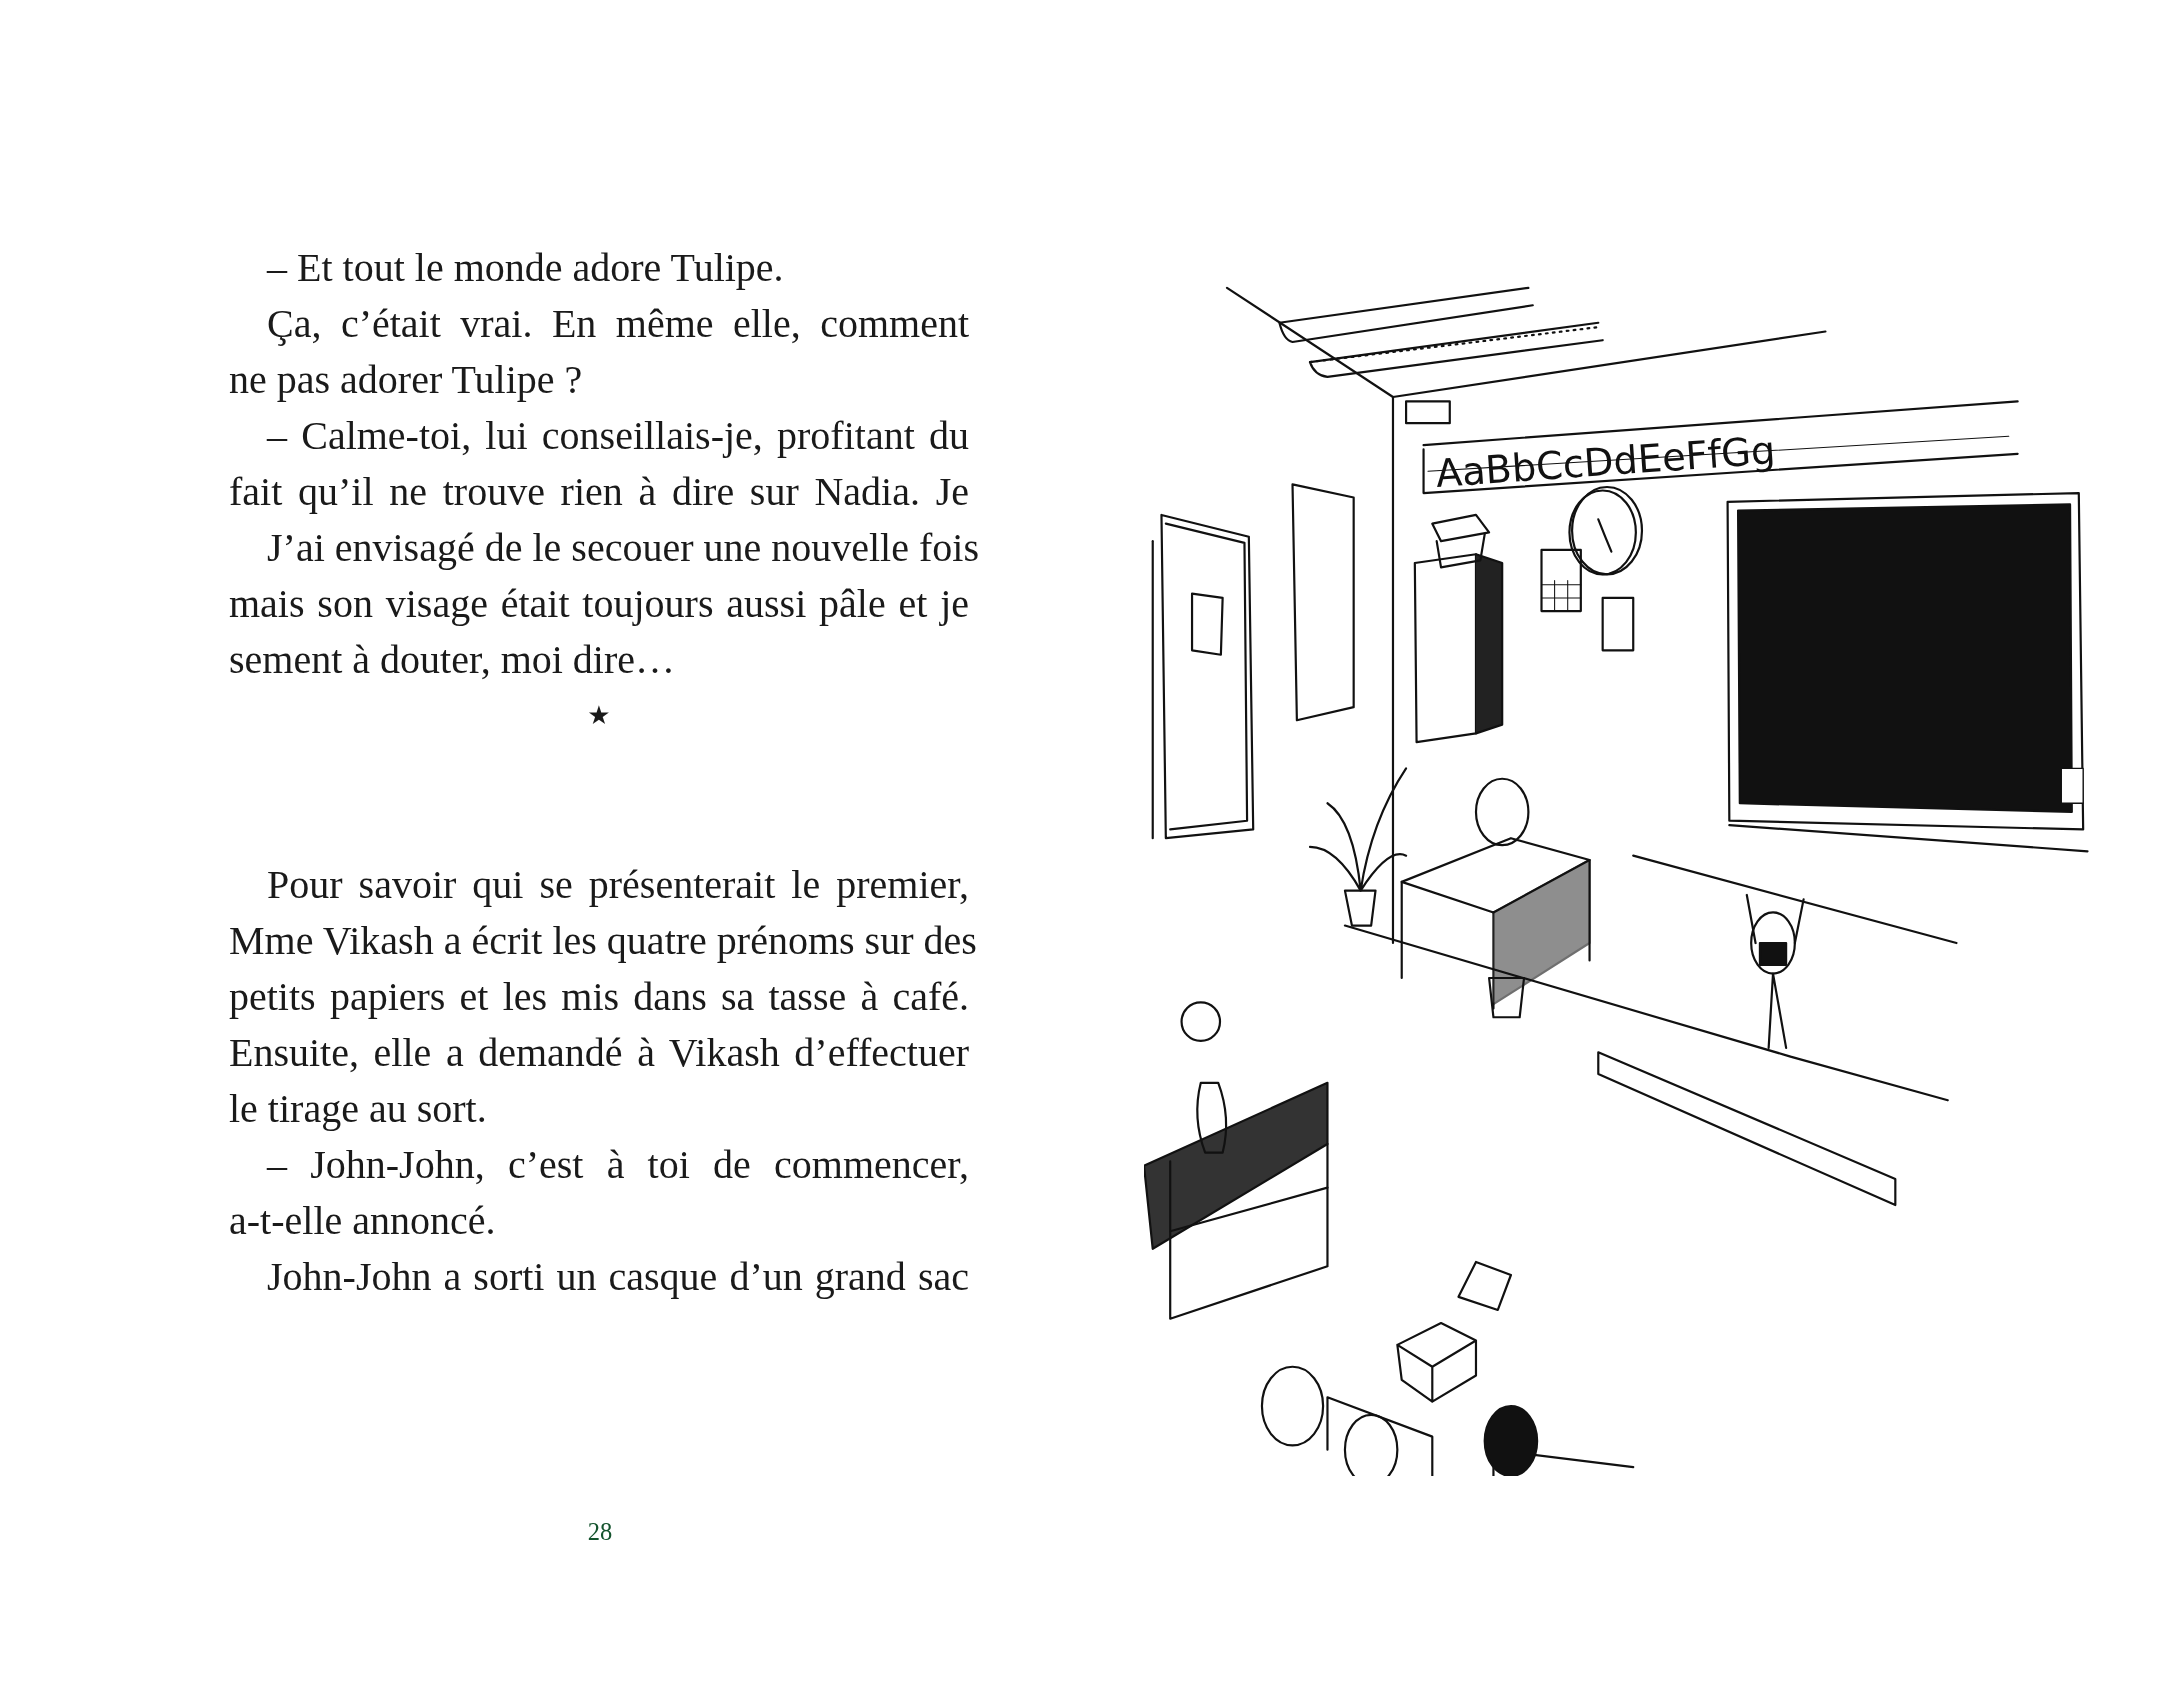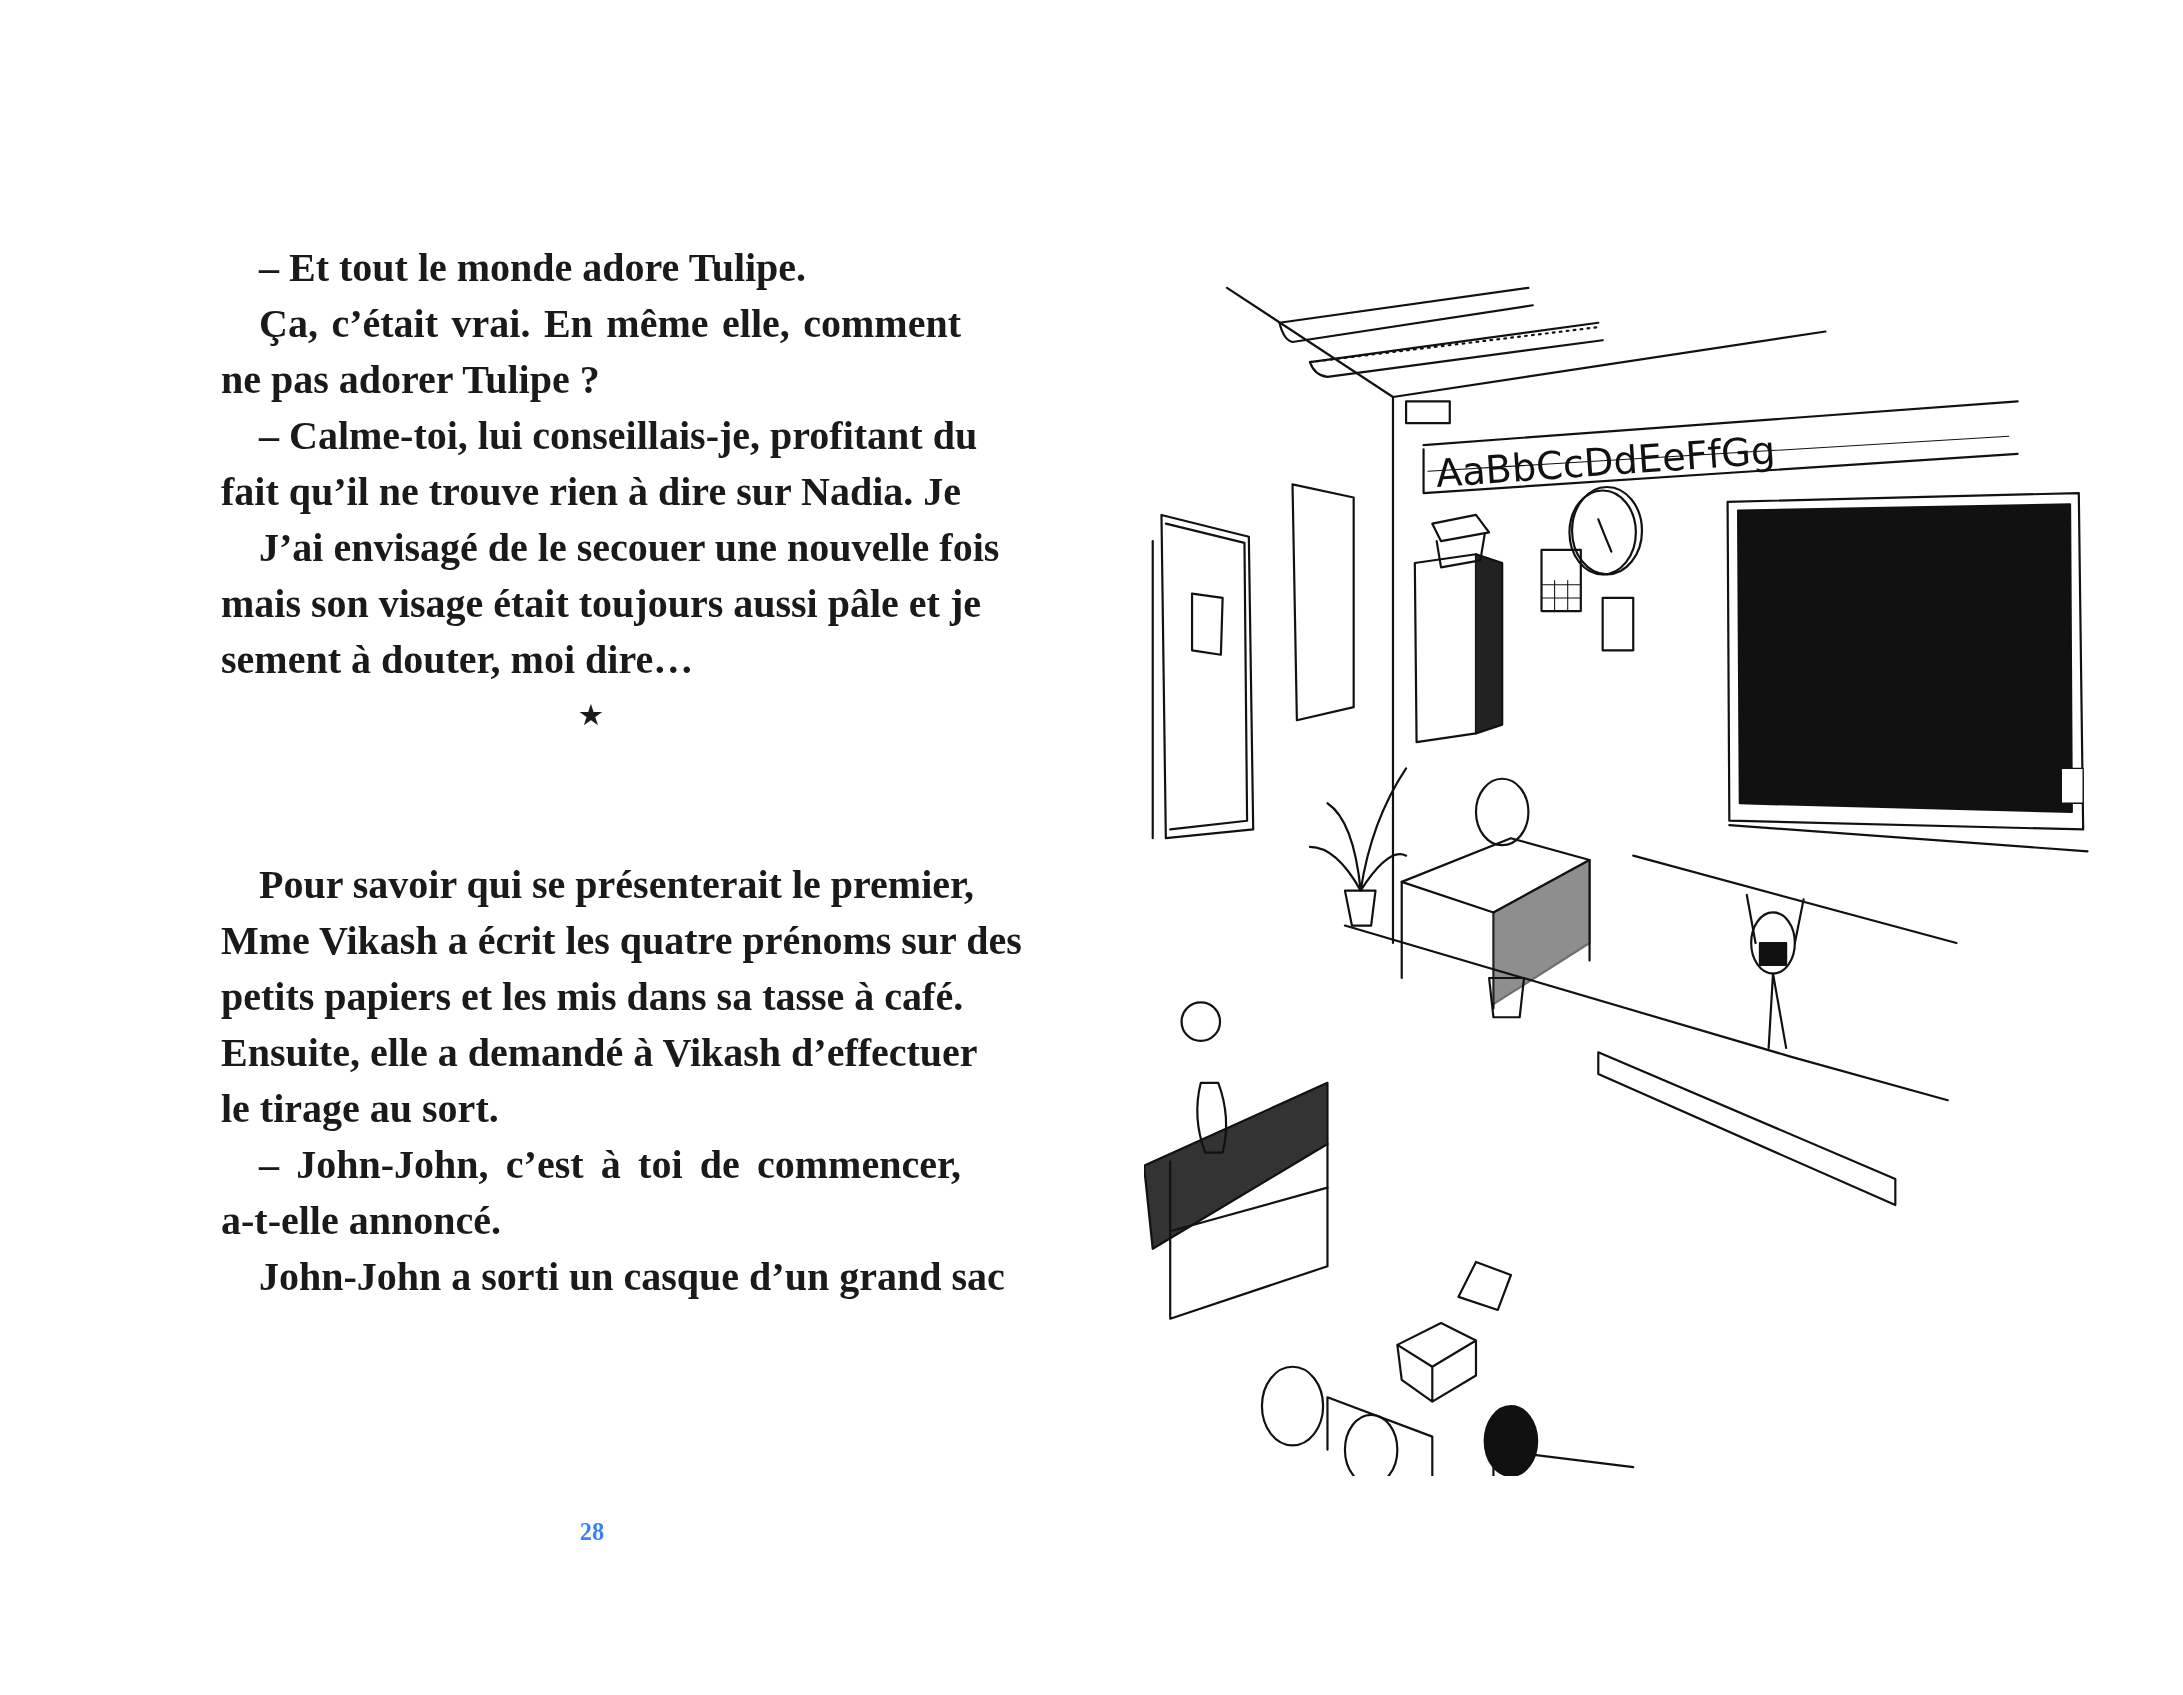--- a/index.html
+++ b/index.html
@@ -1,36 +1,36 @@
 <!DOCTYPE html>
 <html style="font-size:14px"><head>
   <meta charset="utf-8">
   <style>
     html, body { margin: 0; padding: 0; background: #ffffff; }
     body { width: 2184px; height: 1695px; position: relative; overflow: hidden; }
     .spread { position: absolute; inset: 0; background: #fff; }
     .left-page {
-      position: absolute; left: 0; top: 0; width: 1092px; height: 1695px; font-weight: bold;
+      position: absolute; left: 8px; top: 0; width: 1092px; height: 1695px;
     }
     .text-block {
       position: absolute; left: 221px; top: 240px; width: 740px;
       font-family: "Liberation Serif", "DejaVu Serif", serif;
       font-size: 40px; line-height: 56px; color: #1a1a1a;
     }
     .para { margin: 0; text-align: justify; text-align-last: left; }
     .para .line { display: block; white-space: nowrap; text-align-last: justify; text-align: justify; }
     .para .line.last { text-align-last: left; }
     .para .line.indent { padding-left: 38px; }
     .separator {
       text-align: center; font-size: 26px; line-height: 56px; height: 169px;
       padding-top: 0; color: #1a1a1a;
     }
     .page-number {
       position: absolute; left: 0; width: 1184px; top: 1518px; text-align: center;
-      font-family: "Liberation Serif", "DejaVu Serif", serif; font-size: 24.5px; color: #3b82f6;
+      font-family: "Liberation Serif", "DejaVu Serif", serif; font-size: 24.5px; color: #14532d;
     }
     .illustration {
       position: absolute; left: 1144px; top: 279px; width: 961px; height: 1197px;
     }
     .illustration svg { width: 100%; height: 100%; }
   </style>
 </head>
 <body>
 
 <div class="spread">

